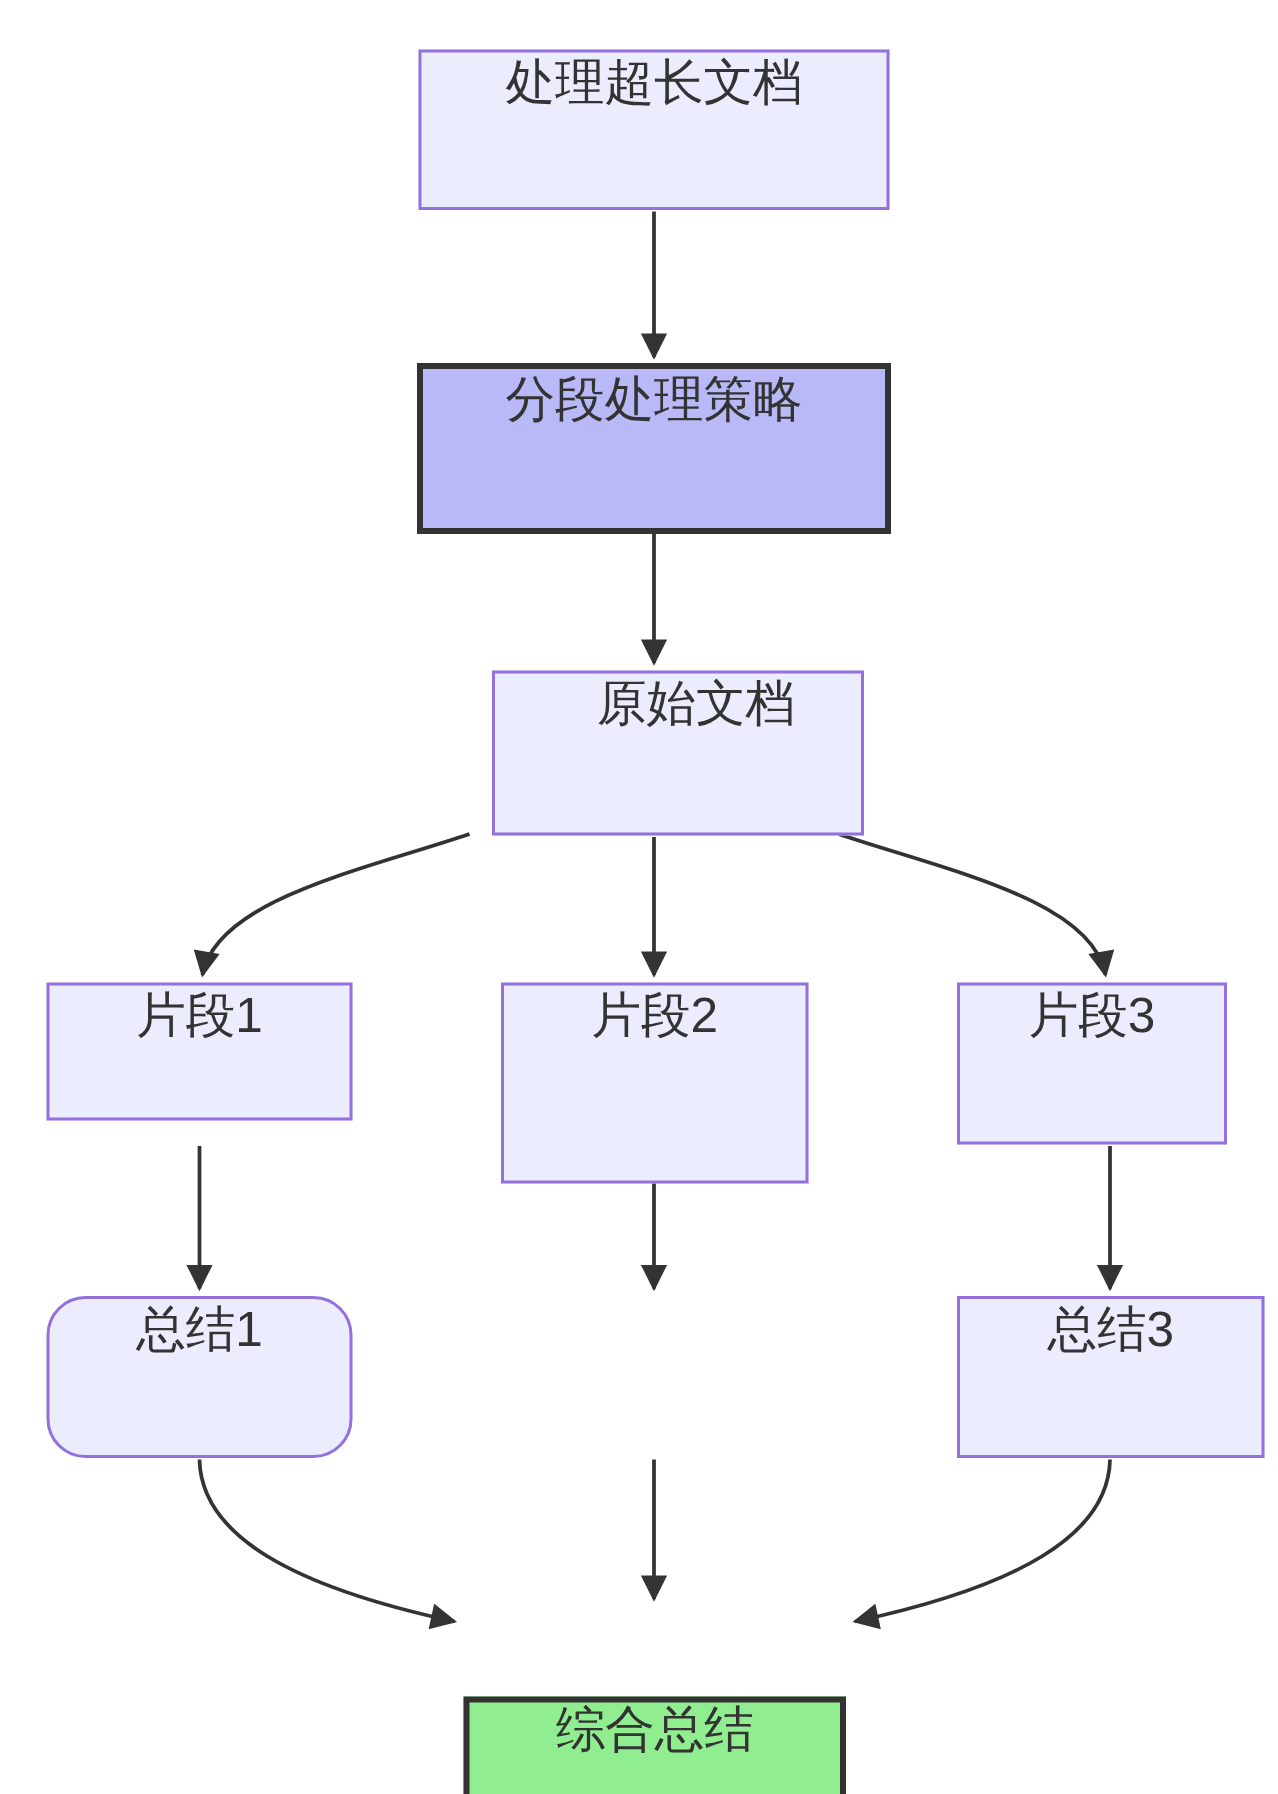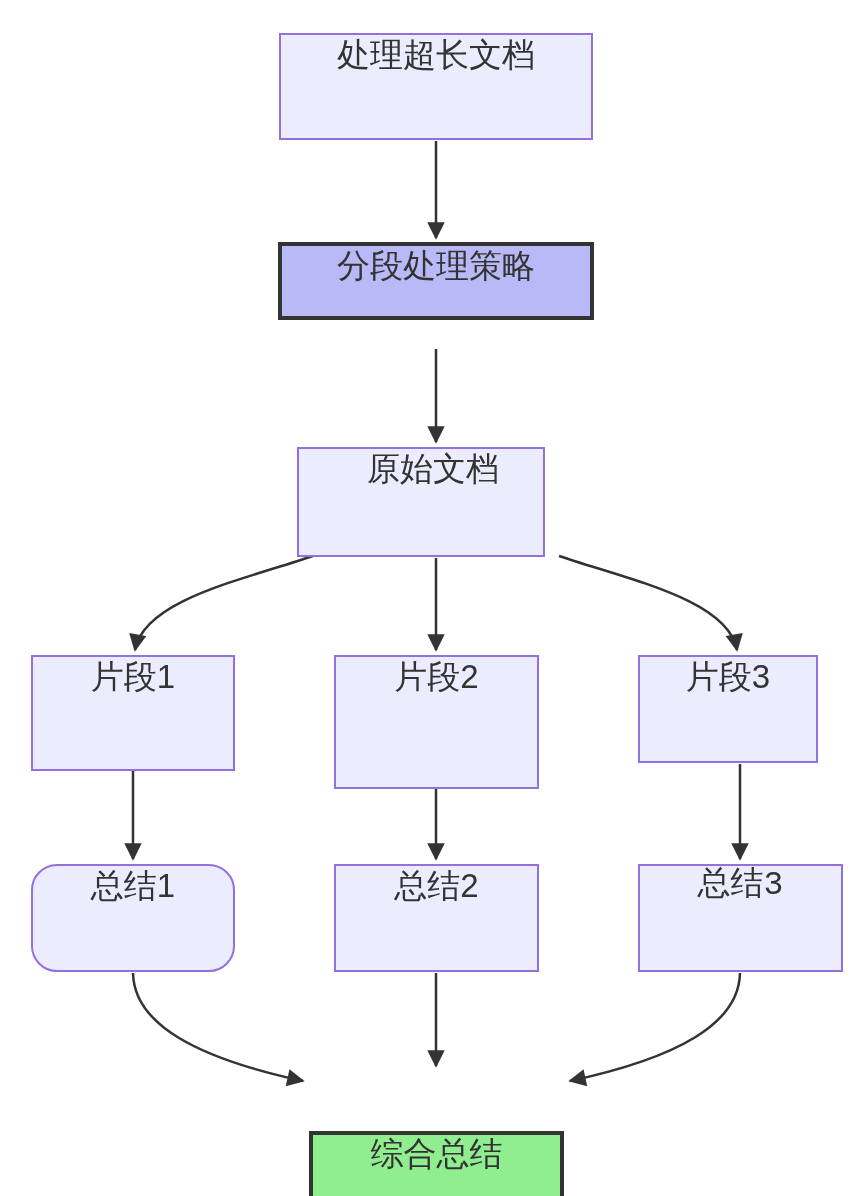--- a/index.html
+++ b/index.html
@@ -47,28 +47,28 @@
   .node.emphasis {
     background: var(--emphasis-fill, #B9B9F8);
     border: 4px solid var(--dark-border, #333333);
   }
   .node.result {
     background: var(--result-fill, #90EE90);
     border: 4px solid var(--dark-border, #333333);
   }
   
   #node-A  { left: 279px; top: 33px;   width: 314px; height: 107px; }
-  #node-B  { left: 278px; top: 242px;  width: 316px; height: 78px; }
-  #node-C  { left: 297px; top: 447px;  width: 248px; height: 110px; padding-left: 24px; }
-  #node-D1 { left: 31px;  top: 655px;  width: 204px; height: 116px; }
+  #node-B  { left: 278px; top: 242px;  width: 316px; height: 114px; }
+  #node-C  { left: 328px; top: 447px;  width: 248px; height: 110px; padding-left: 24px; }
+  #node-D1 { left: 31px;  top: 655px;  width: 204px; height: 92px; }
   #node-D2 { left: 334px; top: 655px;  width: 205px; height: 134px; }
   #node-D3 { left: 638px; top: 655px;  width: 180px; height: 108px; }
   #node-S1 { left: 31px;  top: 864px;  width: 204px; height: 108px; border-radius: 26px; }
   #node-S2 { left: 334px; top: 864px;  width: 205px; height: 108px; }
-  #node-S3 { left: 638px; top: 864px;  width: 205px; height: 108px; font-family: Liberation Mono, monospace; }
+  #node-S3 { left: 638px; top: 864px;  width: 205px; height: 108px; }
   #node-G  { left: 309px; top: 1131px; width: 255px; height: 131px; font-family: Liberation Serif, serif; }
 </style>
 </head>
 <body>
 
 <div class="canvas">
 
   <svg class="edge-layer" viewBox="0 0 852 1196" xmlns="http://www.w3.org/2000/svg">
     <defs>
       <marker id="arrow" viewBox="0 0 10 10" refX="9" refY="5" markerWidth="7.5" markerHeight="7" orient="auto" markerUnits="strokeWidth">
@@ -109,23 +109,20 @@
   </div>
 
   <div class="node" id="node-D3">
     <span>片段3</span>
   </div>
 
   <div class="node" id="node-S1">
     <span>总结1</span>
   </div>
 
-  <div class="node" id="node-S2">
-    <span>总结2</span>
-  </div>
 
   <div class="node" id="node-S3">
     <span>总结3</span>
   </div>
 
   <div class="node result" id="node-G">
     <span>综合总结</span>
   </div>
 
 </div>

